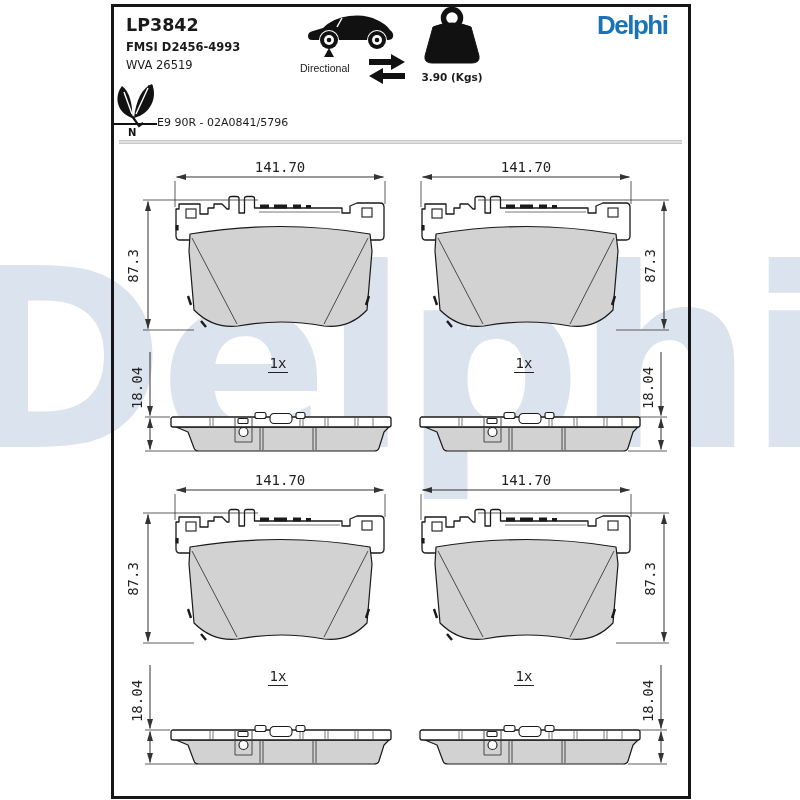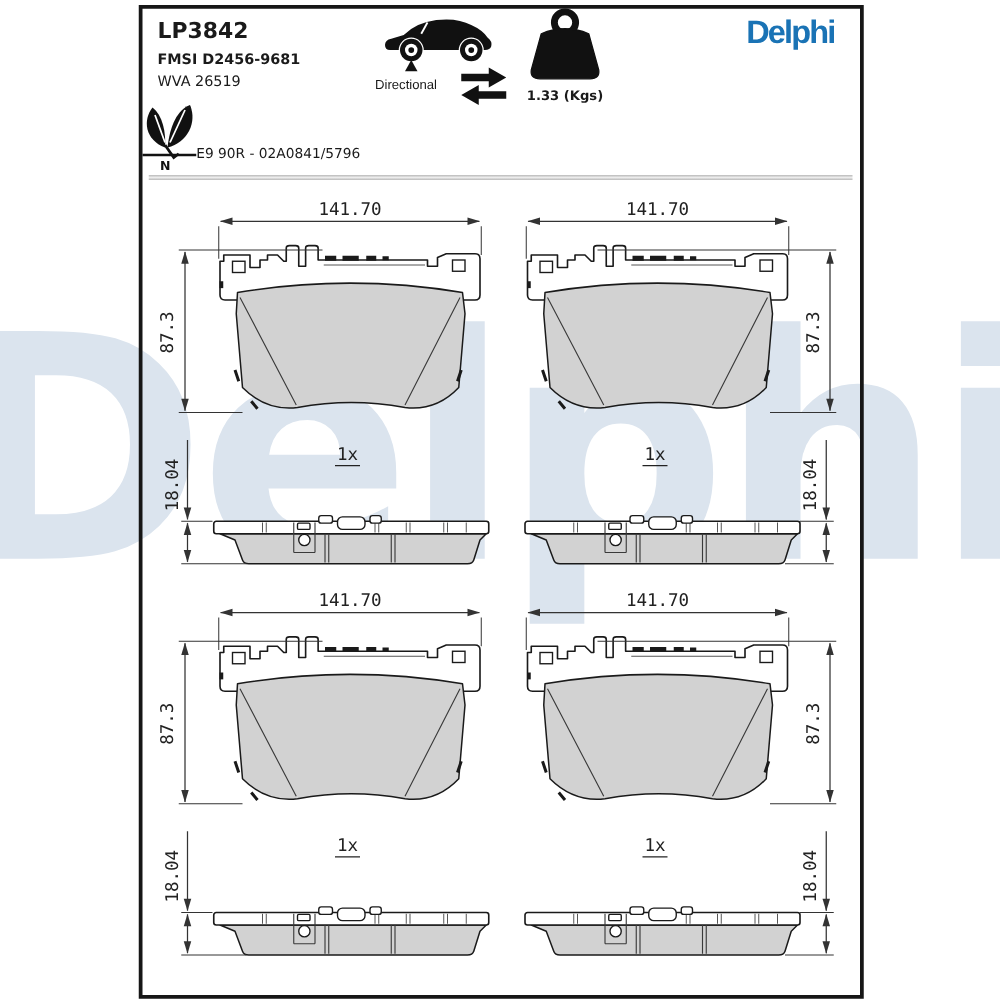--- a/index.html
+++ b/index.html
@@ -40,21 +40,21 @@
 </style>
 </head>
 <body>
 
 <div id="stage">
 
   <div id="watermark">Delphi</div>
   <div id="frame"></div>
 
   <div id="part-no" class="hdr">LP3842</div>
-  <div id="fmsi" class="hdr">FMSI D2456-9681</div>
+  <div id="fmsi" class="hdr">FMSI D2456-4993</div>
   <div id="wva" class="hdr">WVA 26519</div>
 
   <svg class="icon" style="left:305px;top:6px" width="92" height="54" viewBox="0 0 92 54">
     <path fill="#111" d="M3,30 Q3,26 8,25 L18,22 Q28,12 44,10 Q61,8 72,14 Q81,18 85,24 Q89,27 88,31 Q87,34 83,34 L82,34 A10,10 0 0 0 62,34 L34,34 A10,10 0 0 0 14,34 L7,34 Q3,34 3,30 Z"></path>
     <line x1="37" y1="12" x2="32" y2="21" stroke="#fff" stroke-width="1.5"></line>
     <circle cx="24" cy="34" r="9" fill="#111"></circle>
     <circle cx="24" cy="34" r="5" fill="#fff"></circle>
     <circle cx="24" cy="34" r="2.3" fill="#111"></circle>
     <circle cx="72" cy="34" r="9" fill="#111"></circle>
     <circle cx="72" cy="34" r="5" fill="#fff"></circle>
@@ -66,21 +66,21 @@
 
   <svg class="icon" style="left:367px;top:52px" width="40" height="34" viewBox="0 0 40 34">
     <polygon points="2,7 24,7 24,2 38,10 24,18 24,13 2,13" fill="#111"></polygon>
     <polygon points="38,21 16,21 16,16 2,24 16,32 16,27 38,27" fill="#111"></polygon>
   </svg>
 
   <svg class="icon" style="left:422px;top:6px" width="60" height="64" viewBox="0 0 60 64">
     <circle cx="30" cy="12" r="8.5" fill="none" stroke="#111" stroke-width="5.5"></circle>
     <path fill="#111" stroke="#111" stroke-linejoin="round" d="M11,21 Q30,13 49,21 L57,50 Q58,57 50,57 L10,57 Q2,57 3,50 Z"></path>
   </svg>
-  <div id="weight-label" class="hdr">1.33 (Kgs)</div>
+  <div id="weight-label" class="hdr">3.90 (Kgs)</div>
 
   <div id="brand-logo" class="hdr">Delphi</div>
 
   <svg class="icon" style="left:112px;top:80px" width="46" height="58" viewBox="0 0 46 58">
     <path fill="#111" d="M20,38 C4,32 2,16 10,6 C18,12 21,26 20,38 Z"></path>
     <path fill="#111" d="M22,38 C24,20 30,8 40,4 C46,18 38,34 22,38 Z"></path>
     <line x1="12" y1="12" x2="20" y2="34" stroke="#fff" stroke-width="1.4"></line>
     <line x1="36" y1="8" x2="24" y2="34" stroke="#fff" stroke-width="1.4"></line>
     <path d="M20,36 L27,46 L31,43" stroke="#111" stroke-width="2.2" fill="none"></path>
     <line x1="2" y1="44" x2="45" y2="44" stroke="#111" stroke-width="2"></line>

